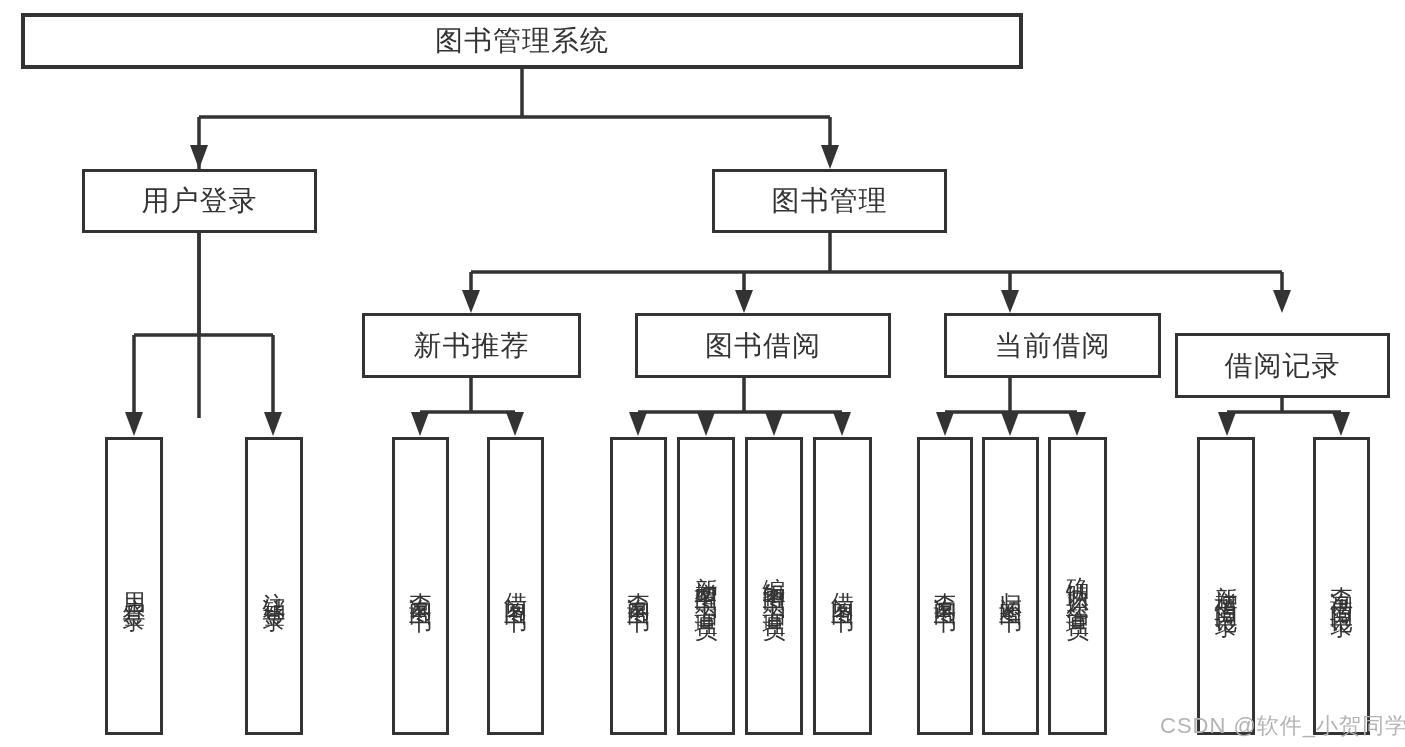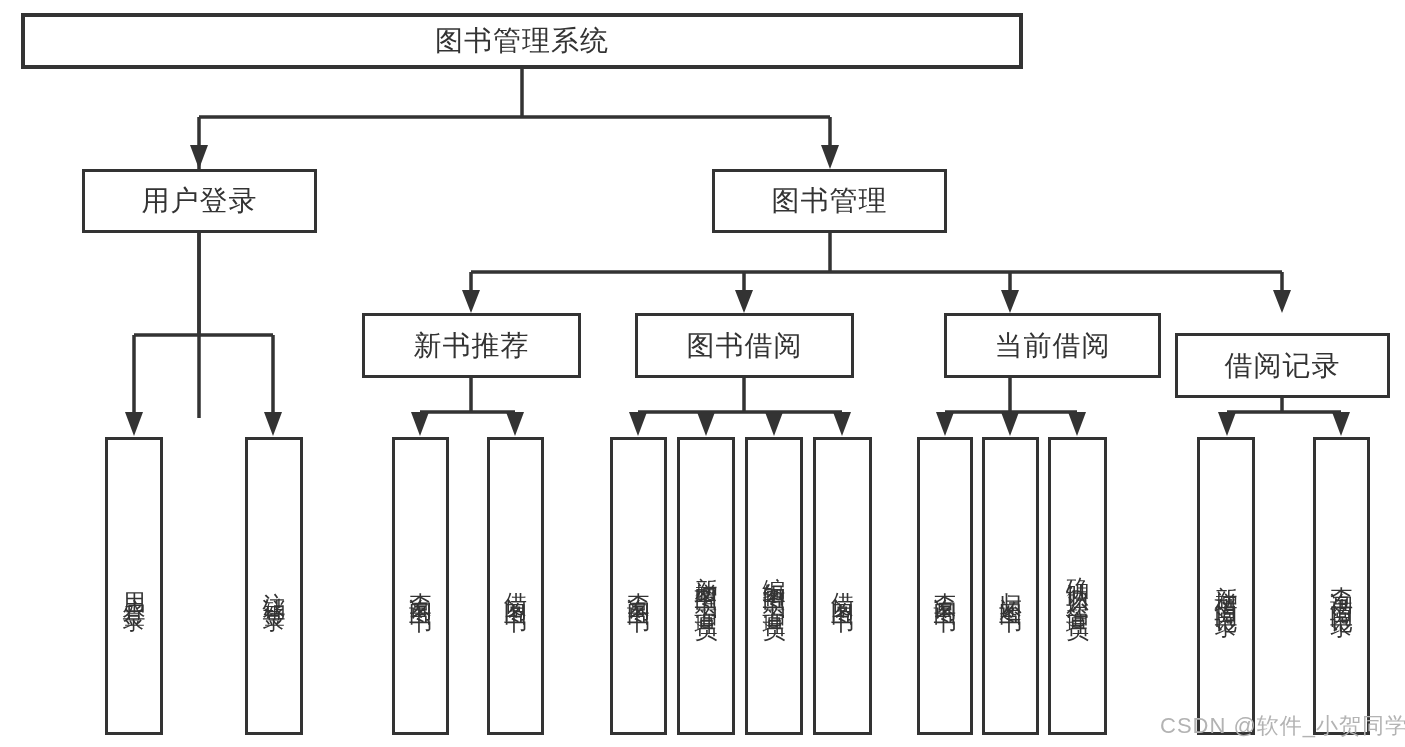--- a/index.html
+++ b/index.html
@@ -102,21 +102,21 @@
   <div class="box h-box" style="left:82px; top:169px; width:235px; height:64px;">
     <span>用户登录</span>
   </div>
   <div class="box h-box" style="left:712px; top:169px; width:235px; height:64px;">
     <span>图书管理</span>
   </div>
 
   <div class="box h-box" style="left:362px; top:313px; width:219px; height:65px;">
     <span>新书推荐</span>
   </div>
-  <div class="box h-box" style="left:635px; top:313px; width:219px; height:65px;">
+  <div class="box h-box" style="left:635px; top:313px; width:256px; height:65px;">
     <span>图书借阅</span>
   </div>
   <div class="box h-box" style="left:944px; top:313px; width:217px; height:65px;">
     <span>当前借阅</span>
   </div>
   <div class="box h-box" style="left:1175px; top:313px; width:215px; height:65px;margin-top:20px;">
     <span>借阅记录</span>
   </div>
 
   <div class="box v-box" style="left:105px; top:437px; width:58px; height:298px;">

